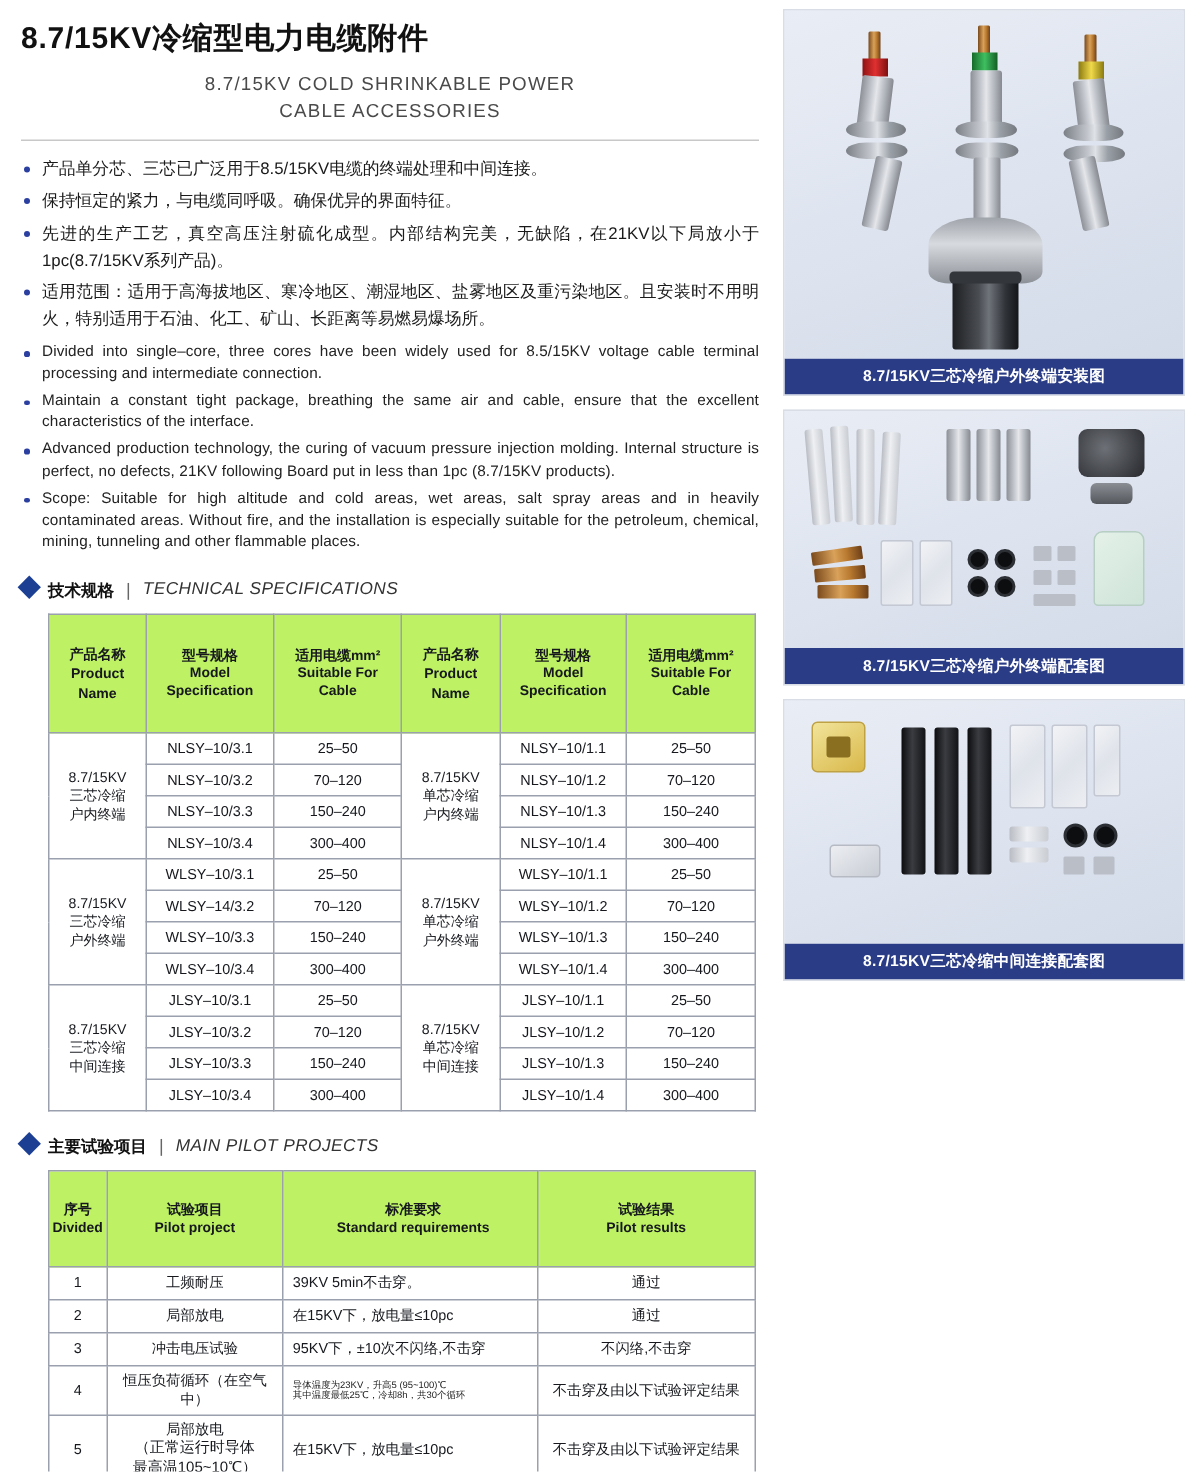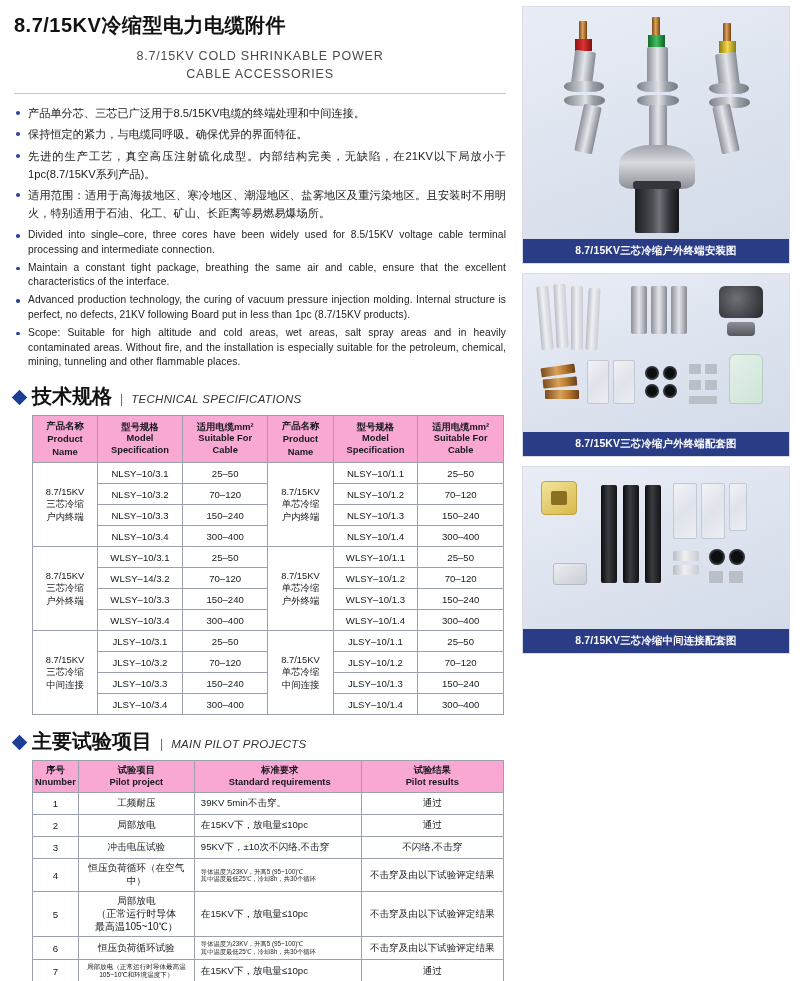--- a/index.html
+++ b/index.html
@@ -82,21 +82,21 @@
     margin: 16px 0 9px 0;
   }
   .sec-head .dia {
     width: 11px; height: 11px;
     background: #1c3f94;
     transform: rotate(45deg);
     margin-bottom: 3px;
     flex: 0 0 auto;
   }
   .sec-head .cn {
-    font-size: 20px;
+    font-size: 11px;
     font-weight: bold;
     color: #111;
     line-height: 1;
   }
   .sec-head .bar {
     color: #666;
     font-size: 12px;
     line-height: 1;
     margin: 0 1px 1px 1px;
   }
@@ -116,25 +116,25 @@
     font-size: 9.6px;
   }
   table td, table th {
     border: 1px solid #9aa0ad;
     text-align: center;
     vertical-align: middle;
     padding: 3px 2px;
     color: #16181d;
   }
   thead th {
-    background: #f9a8d4;
+    background: #bef264;
     font-weight: bold;
     font-size: 9.3px;
     line-height: 1.25;
-    padding: 4px 2px;
+    padding: 20px 2px;
   }
   .spec-table td { height: 21px; }
   .spec-table .grp {
     font-size: 9.4px;
     line-height: 1.35;
     width: 72px;
   }
   .spec-table .model { width: 92px; text-align: center; }
   .spec-table .suit { width: 100px; }
   .pilot-table { width: 472px; }
@@ -391,21 +391,21 @@
       <span class="cn">主要试验项目</span>
       <span class="bar">|</span>
       <span class="en">MAIN PILOT PROJECTS</span>
     </div>
 
     <table class="pilot-table">
       <thead>
         <tr>
           <th class="c-num">
             <span>序号</span><br>
-            <span>Nnumber</span>
+            <span>Divided</span>
           </th>
           <th class="c-item">
             <span>试验项目</span><br>
             <span>Pilot project</span>
           </th>
           <th class="c-std" style="text-align:center">
             <span>标准要求</span><br>
             <span>Standard requirements</span>
           </th>
           <th class="c-res">

